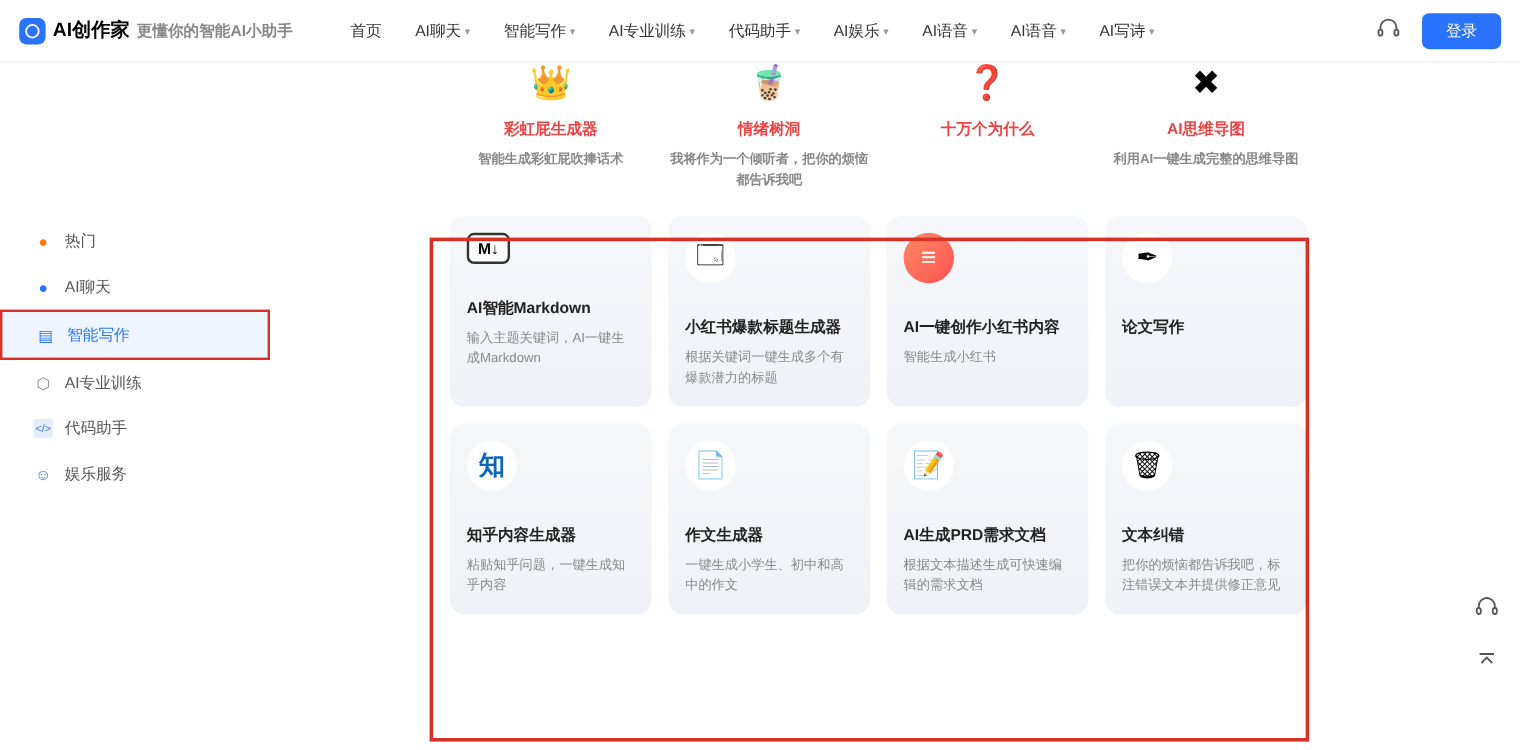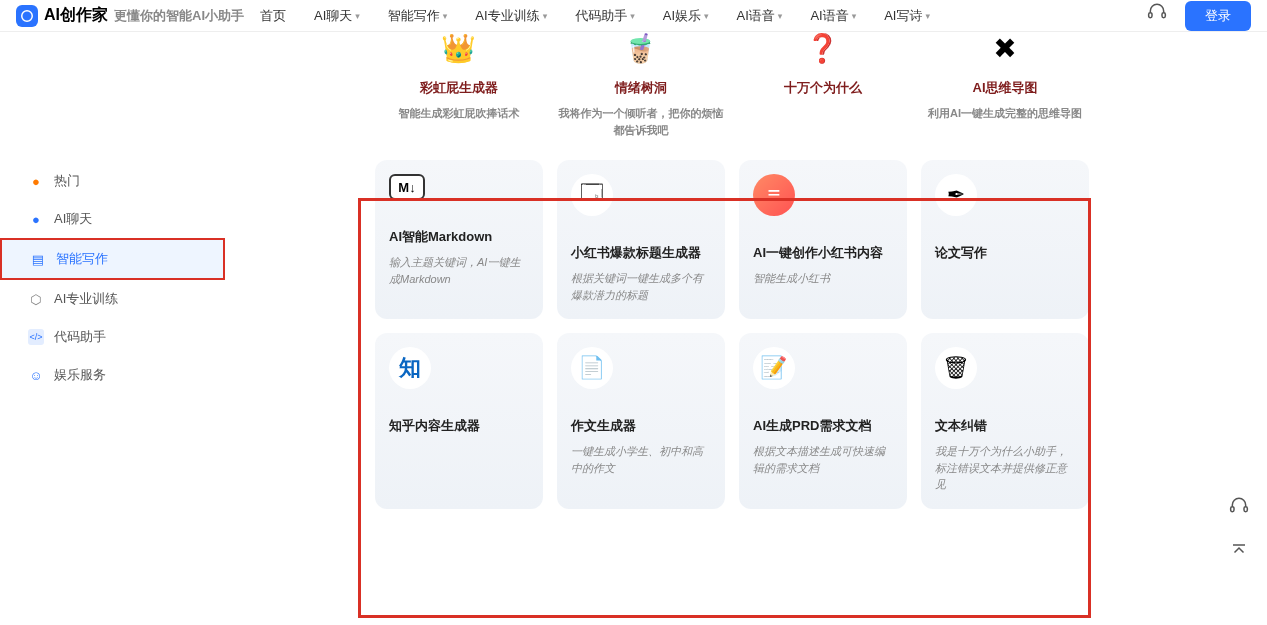--- a/index.html
+++ b/index.html
@@ -1,45 +1,45 @@
 <!DOCTYPE html>
 <html><head>
 <meta charset="utf-8">
 <style>
 * { margin: 0; padding: 0; box-sizing: border-box; }
 body { font-family: -apple-system, "PingFang SC", "Microsoft YaHei", sans-serif; background: #fff; width: 1267px; height: 625px; overflow: hidden; position: relative; }
 
-.topbar { height: 32px; display: flex; align-items: center; padding: 0 16px; border-bottom: 1px solid #eee; }
+.topbar { height: 52px; display: flex; align-items: center; padding: 0 16px; border-bottom: 1px solid #eee; }
 .logo { display: flex; align-items: center; gap: 6px; font-weight: 700; font-size: 16px; }
 .logo-ic { width: 22px; height: 22px; background: #2a73ff; border-radius: 6px; display: flex; align-items: center; justify-content: center; color: #fff; }
 .logo-sub { font-size: 13px; color: #888; }
-.nav { display: flex; gap: 28px; margin-left: 16px; font-size: 13px; color: #333; }
+.nav { display: flex; gap: 28px; margin-left: 48px; font-size: 13px; color: #333; }
 .nav-item { display: flex; align-items: center; gap: 3px; cursor: pointer; }
 .chev { font-size: 9px; color: #999; }
-.top-right { margin-left: auto; display: flex; align-items: flex-start; gap: 18px; }
+.top-right { margin-left: auto; display: flex; align-items: center; gap: 18px; }
 .headset { font-size: 18px; color: #555; }
 .login-btn { background: #2a73ff; color: #fff; border: none; padding: 6px 20px; border-radius: 6px; font-size: 13px; cursor: pointer; }
 
 .main { display: flex; height: calc(100% - 48px); }
 .sidebar { width: 225px; flex-shrink: 0; padding-top: 130px; }
 .side-item { display: flex; align-items: center; gap: 10px; padding: 10px 28px; font-size: 13px; color: #555; cursor: pointer; }
 .side-item.active { background: #eef5ff; color: #2a73ff; position: relative; border: 2px solid #d93025; }
 .side-ic { width: 16px; height: 16px; display: flex; align-items: center; justify-content: center; }
 
 .content { flex: 1; padding: 0 10px 10px 10px; overflow: hidden; }
 .card-grid { display: grid; grid-template-columns: repeat(4, 168px); gap: 14px; padding-left: 140px; }
 .card { width: 168px; background: linear-gradient(180deg, #f5f7fa 0%, #eef2f7 100%); border-radius: 12px; padding: 14px 14px 16px; }
 .card-ic { width: 42px; height: 42px; border-radius: 50%; background: #fff; display: flex; align-items: center; justify-content: center; font-size: 22px; margin-bottom: 28px; }
 .card-title { font-size: 13px; font-weight: 700; color: #222; margin-bottom: 8px; margin-top: 18px; }
-.card-desc { font-size: 11px; color: #888; line-height: 1.5; font-style: italic; }
+.card-desc { font-size: 11px; color: #888; line-height: 1.5; }
 
 .partial-row { display: flex; gap: 14px; padding-left: 140px; }
 .pcard { width: 168px; text-align: center; }
 .pcard-ic { font-size: 28px; margin-bottom: 14px; }
-.pcard-title { font-size: 13px; font-weight: 700; color: #7f1d1d; margin-bottom: 8px; }
+.pcard-title { font-size: 13px; font-weight: 700; color: #ef4444; margin-bottom: 8px; }
 .pcard-desc { font-size: 11px; color: #888; line-height: 1.5; font-weight: bold; }
 
 .red-box { position: absolute; border: 3px solid #d93025; pointer-events: none; }
 
 .float-btns { position: absolute; right: 14px; bottom: 60px; display: flex; flex-direction: column; gap: 18px; }
 .float-btn { width: 28px; height: 28px; display: flex; align-items: center; justify-content: center; font-size: 18px; color: #555; cursor: pointer; }
 </style>
 </head>
 <body>
 
@@ -169,35 +169,36 @@
         <div class="card-title">AI一键创作小红书内容</div>
         <div class="card-desc">智能生成小红书</div>
       </div>
       <div class="card">
         <div class="card-ic">✒</div>
         <div class="card-title">论文写作</div>
       </div>
       <div class="card">
         <div class="card-ic" style="color:#0a66c2;font-weight:700">知</div>
         <div class="card-title">知乎内容生成器</div>
+        <div class="card-desc">粘贴知乎问题，一键生成知乎内容</div>
       </div>
       <div class="card">
         <div class="card-ic">📄</div>
         <div class="card-title">作文生成器</div>
         <div class="card-desc">一键生成小学生、初中和高中的作文</div>
       </div>
       <div class="card">
         <div class="card-ic">📝</div>
         <div class="card-title">AI生成PRD需求文档</div>
         <div class="card-desc">根据文本描述生成可快速编辑的需求文档</div>
       </div>
       <div class="card">
         <div class="card-ic">🗑</div>
         <div class="card-title">文本纠错</div>
-        <div class="card-desc">我是十万个为什么小助手，标注错误文本并提供修正意见</div>
+        <div class="card-desc">把你的烦恼都告诉我吧，标注错误文本并提供修正意见</div>
       </div>
     </div>
   </div>
 </div>
 
 <div class="red-box" style="left:358px; top:198px; width:733px; height:420px;"></div>
 
 <div class="float-btns">
   <div class="float-btn">
     <svg width="20" height="20" viewBox="0 0 24 24" fill="none" stroke="#555" stroke-width="1.8">

